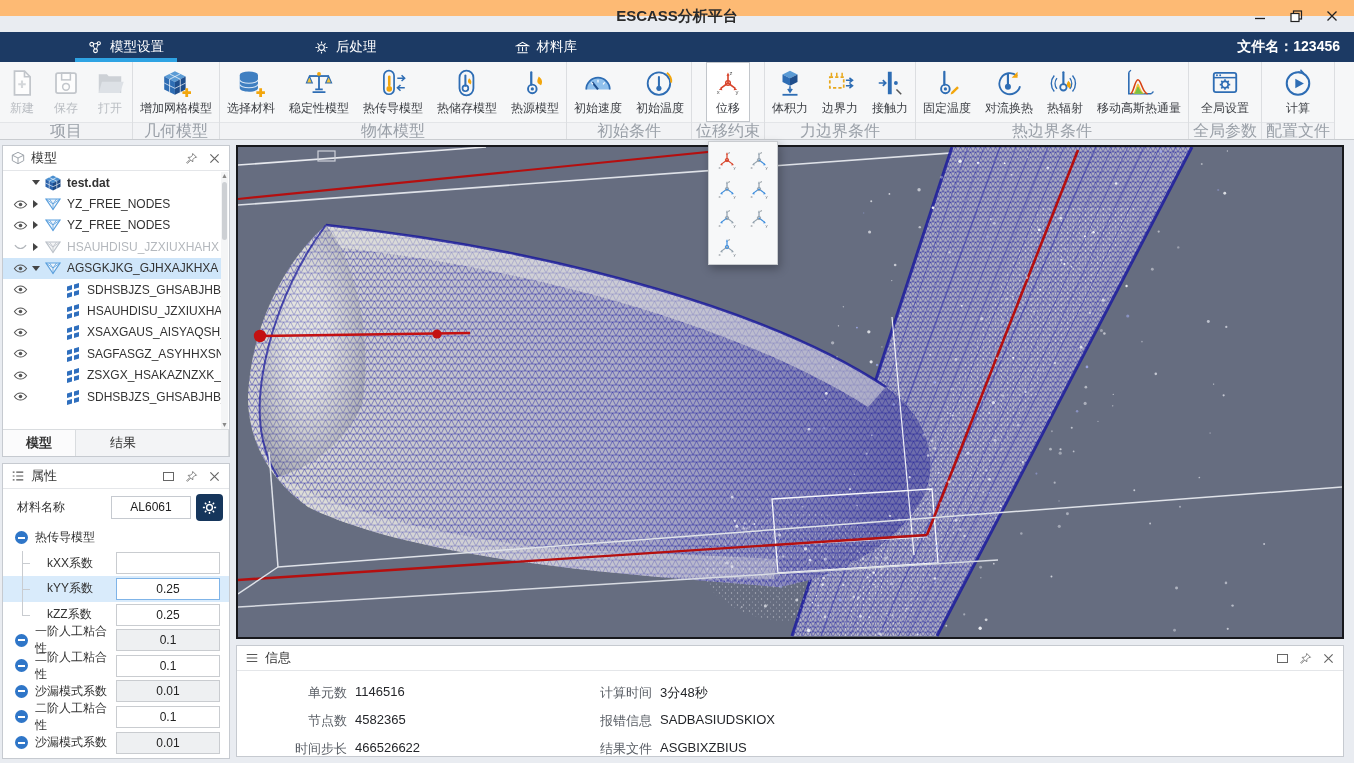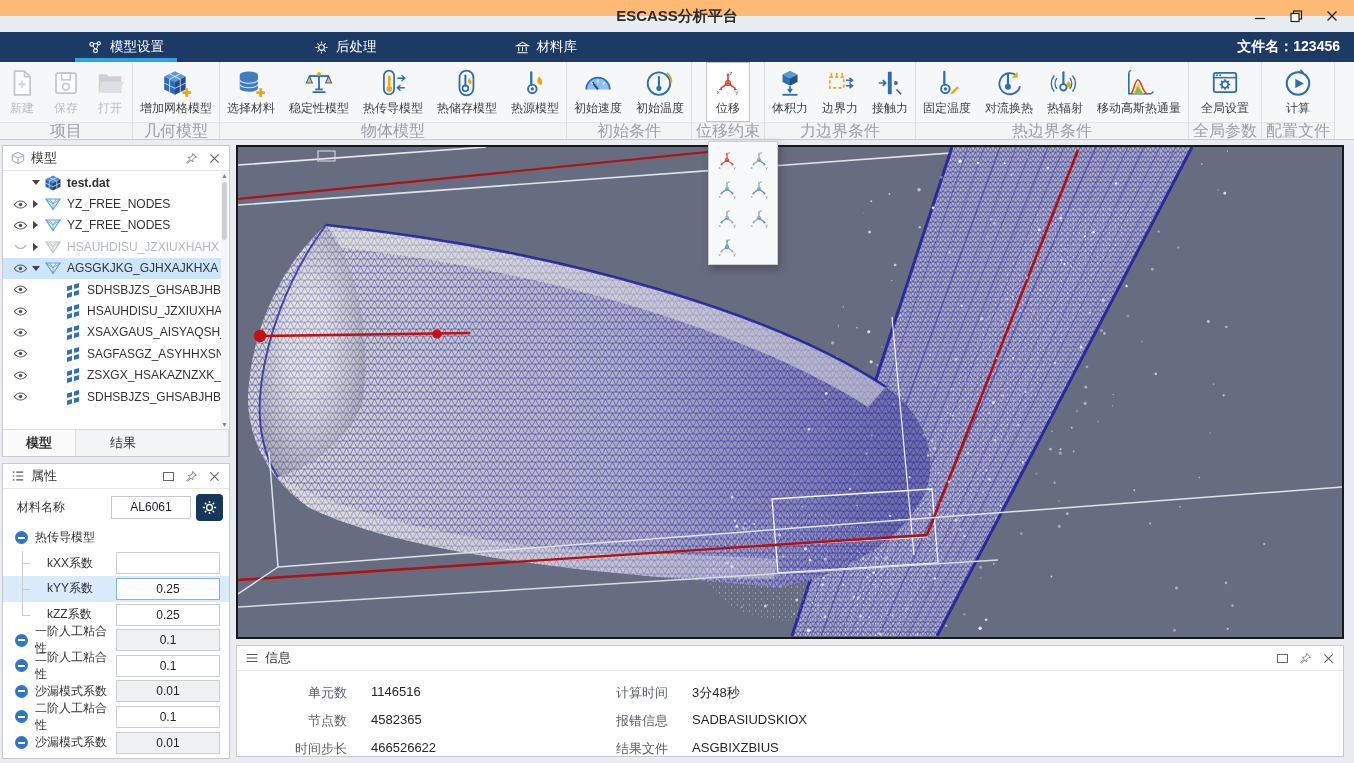--- a/index.html
+++ b/index.html
@@ -83,21 +83,21 @@
   .prop-input.gray{background:#eef0f2}
   .prop-row.selected .prop-input{border-color:#7fb4e8}
 
   
   .viewport{position:absolute;left:236px;top:145px;width:1108px;height:494px;border:2px solid #17181c;background:#666d80;cursor:crosshair}
   .viewport svg{width:100%;height:100%}
 
   
   .info-panel{left:236px;top:645px;width:1108px;height:112px}
   .info-body{display:flex;padding-top:13px}
-  .info-col{display:grid;grid-template-columns:auto auto;gap:10px 24px;align-content:start}
+  .info-col{display:grid;grid-template-columns:auto auto;gap:10px 8px;align-content:start}
   .info-col.c0{margin-left:44px}
   .info-col.c1{margin-left:166px}
   .info-label{color:#5a5f66;font-size:13px;text-align:right;min-width:66px}
   .info-value{color:#24262a;font-size:13px}
   .info-value.bold{font-weight:400}
 
   
   .disp-menu{position:absolute;left:708px;top:141px;width:70px;background:#f7f8f9;border:1px solid #c9ccd0;box-shadow:2px 4px 9px rgba(0,0,0,.28);display:grid;grid-template-columns:1fr 1fr;padding:3px 2px;z-index:6}
   .disp-opt{height:29px;display:flex;align-items:center;justify-content:center;cursor:pointer}
   .disp-opt svg{width:24px;height:24px}

